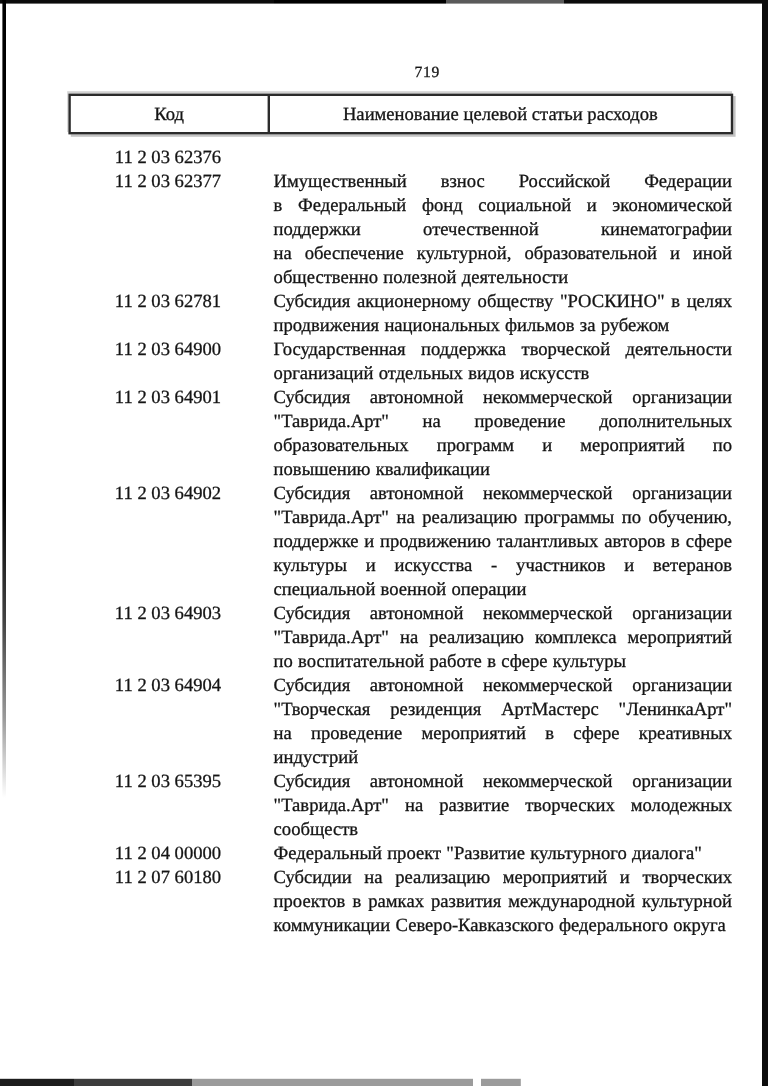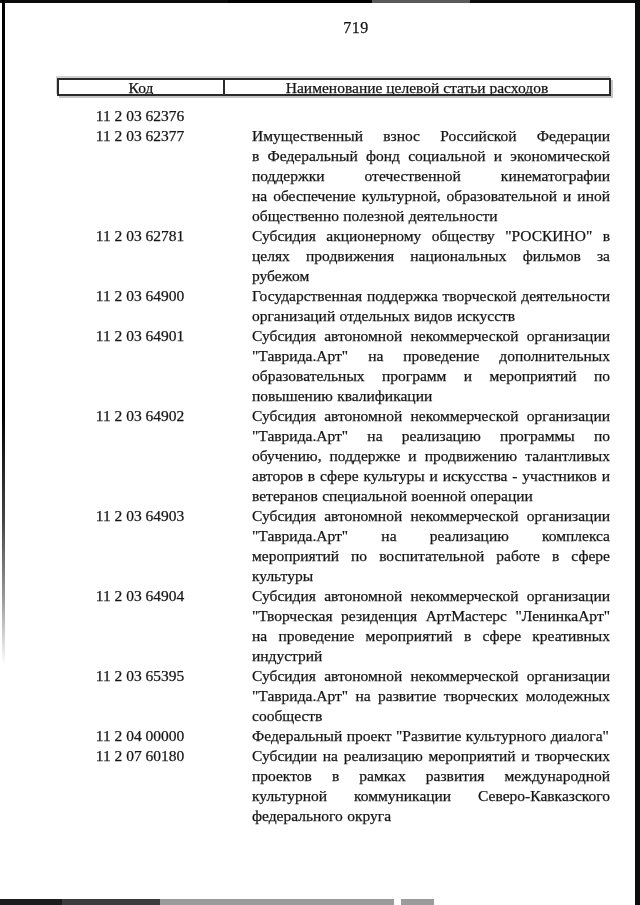--- a/index.html
+++ b/index.html
@@ -14,38 +14,38 @@
   }
   
   .scan-top{position:absolute;top:0;left:0;width:640px;height:3px;
     background:linear-gradient(to right,#0b0b0b 0 228px,#000 228px 372px,#5a5a5a 372px 470px,#0b0b0b 470px);}
   .scan-left{position:absolute;top:0;left:2px;width:3px;height:665px;
     background:linear-gradient(#000 0 62%,#444 78%,#9a9a9a 90%,rgba(255,255,255,0));}
   .scan-right{position:absolute;top:0;right:0;width:5px;height:905px;background:#0d0d0d;}
   .scan-bottom{position:absolute;bottom:0;left:0;height:6px;width:434px;
     background:linear-gradient(to right,#1d1d1d 0 62px,#3c3c3c 62px 160px,#9b9b9b 160px 394px,rgba(255,255,255,0) 394px 401px,#9b9b9b 401px);}
   .page-number{
-    position:absolute;top:19px;left:72px;width:568px;
-    text-align:center;font-size:16px;letter-spacing:0.5px;
+    position:absolute;top:52px;left:72px;width:568px;
+    text-align:center;font-size:13px;letter-spacing:0.5px;
   }
   .doc-table{position:absolute;left:57px;top:78px;width:554px;}
   .thead{
     display:grid;grid-template-columns:166px 1fr;
     border:2px solid #2b2b2b;
     box-shadow:2px 2px 0 rgba(125,125,125,0.45), -1px -2px 0 rgba(125,125,125,0.35);
     background:#fff;
   }
   .th{
-    font-size:15.5px;line-height:23px;height:14px;
+    font-size:15.5px;line-height:23px;height:30px;
     display:flex;align-items:center;justify-content:center;
     white-space:nowrap;overflow:hidden;text-align:right;
   }
   .th-code{border-right:2px solid #2b2b2b;}
   .tbody{margin-top:10px;}
-  .row{display:grid;grid-template-columns:166px 1fr;gap:24px;}
+  .row{display:grid;grid-template-columns:166px 1fr;}
   .cell-code{
     text-align:center;font-size:15.5px;line-height:20px;
     white-space:nowrap;align-self:start;
   }
   .cell-name{
     font-size:15.5px;line-height:20px;
     text-align:justify;text-align-last:left;
     padding-left:5px;padding-right:1px;
     word-spacing:0.5px;
   }

